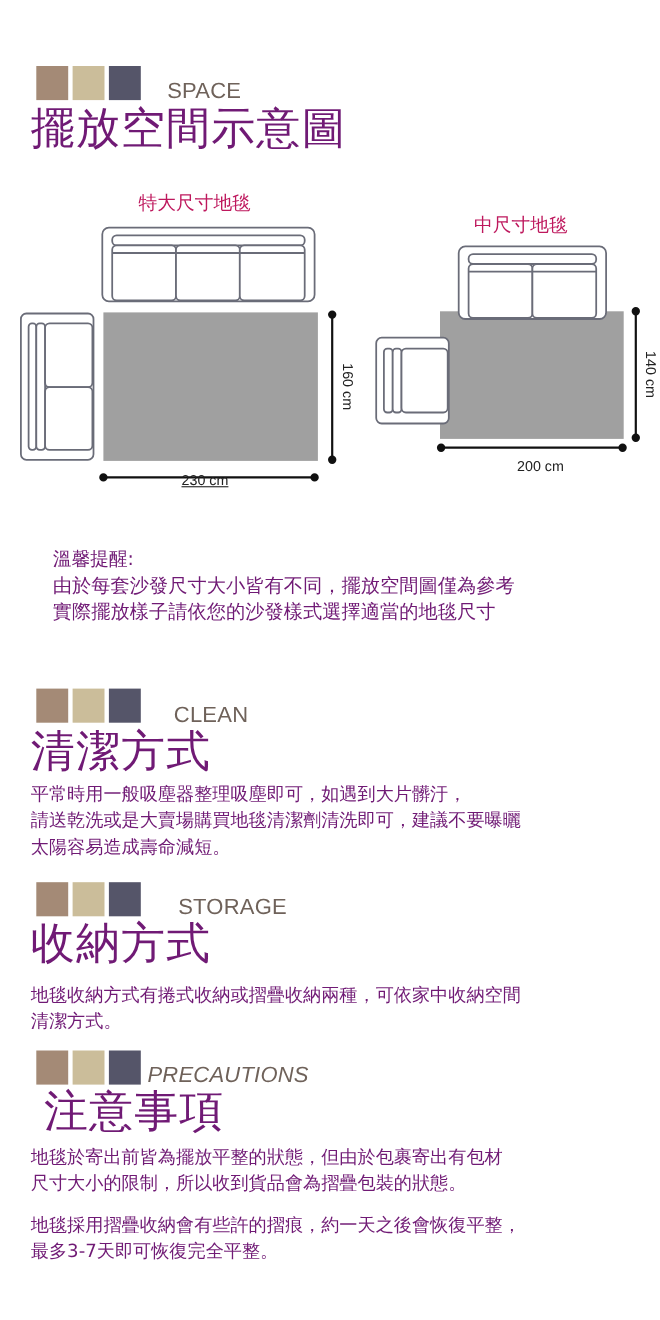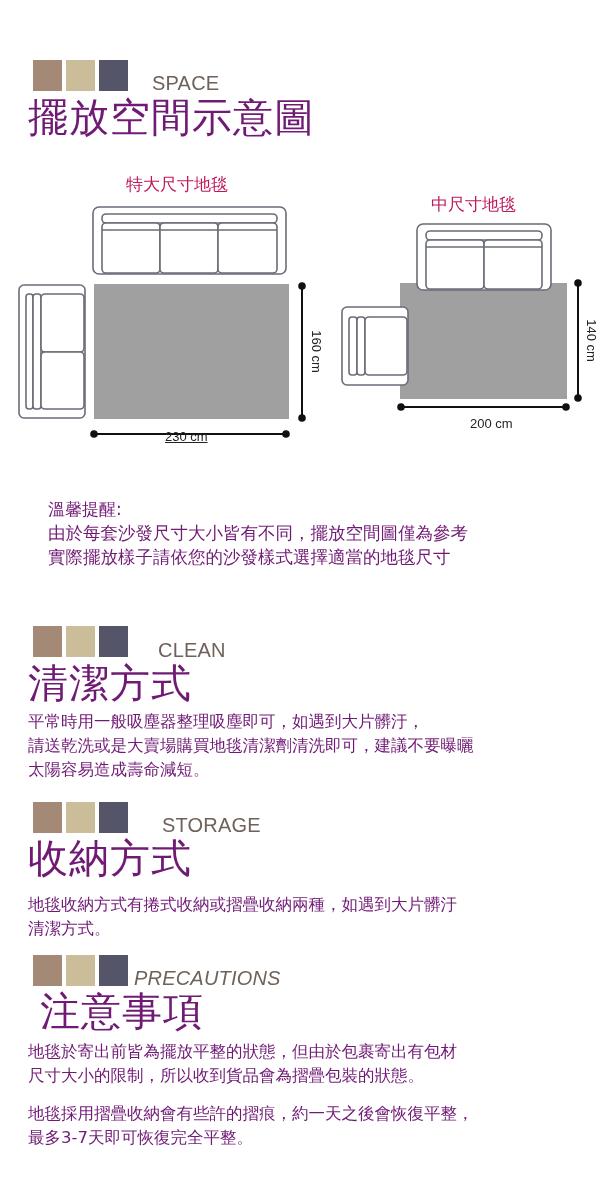--- a/index.html
+++ b/index.html
@@ -120,21 +120,21 @@
   <div class="body-text" style="left:28px;top:734px;">請送乾洗或是大賣場購買地毯清潔劑清洗即可，建議不要曝曬</div>
   <div class="body-text" style="left:28px;top:758px;">太陽容易造成壽命減短。</div>
 </section>
 
 <section>
   <div class="swatch sw1" style="left:33px;top:802px;"></div>
   <div class="swatch sw2" style="left:66px;top:802px;"></div>
   <div class="swatch sw3" style="left:99px;top:802px;"></div>
   <div class="en-label" style="left:134px;top:815px;margin-left:28px;">STORAGE</div>
   <div class="zh-title" style="left:28px;top:836px;">收納方式</div>
-  <div class="body-text" style="left:28px;top:893px;">地毯收納方式有捲式收納或摺疊收納兩種，如遇到大片髒汙</div>
+  <div class="body-text" style="left:28px;top:893px;">地毯收納方式有捲式收納或摺疊收納兩種，可依家中收納空間</div>
   <div class="body-text" style="left:28px;top:917px;">清潔方式。</div>
 </section>
 
 <section>
   <div class="swatch sw1" style="left:33px;top:955px;"></div>
   <div class="swatch sw2" style="left:66px;top:955px;"></div>
   <div class="swatch sw3" style="left:99px;top:955px;"></div>
   <div class="en-label" style="left:134px;top:968px;font-style:italic;">PRECAUTIONS</div>
   <div class="zh-title" style="left:40px;top:989px;text-align:center;">注意事項</div>
   <div class="body-text" style="left:28px;top:1040px;">地毯於寄出前皆為擺放平整的狀態，但由於包裹寄出有包材</div>

